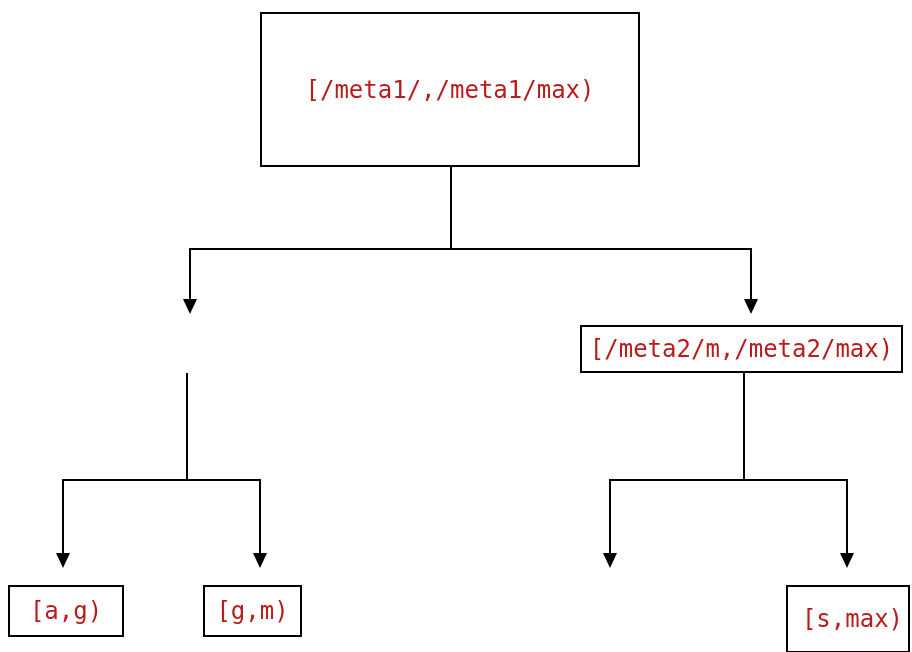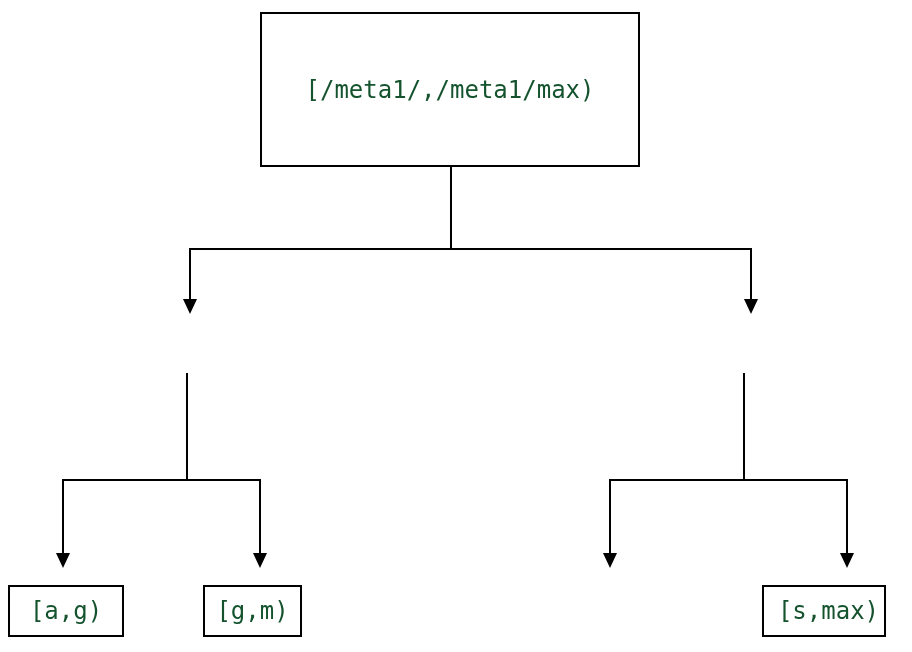--- a/index.html
+++ b/index.html
@@ -20,36 +20,36 @@
     left: 0;
     top: 0;
     width: 912px;
     height: 652px;
   }
   .node {
     position: absolute;
     box-sizing: border-box;
     border: 2px solid #000000;
     background: #ffffff;
-    color: #14532d;
+    color: #b91c1c;
     display: flex;
     align-items: center;
     justify-content: center;
     font-size: 24px;
     line-height: 1;
     white-space: nowrap;
     letter-spacing: 0;
   }
   .node-root  { left: 260px; top: 12px;  width: 380px; height: 155px; }
   .node-l     { left: 22px;  top: 325px; width: 325px; height: 48px; }
   .node-r     { left: 580px; top: 325px; width: 323px; height: 48px; }
   .node-ll    { left: 8px;   top: 585px; width: 116px; height: 52px; }
   .node-lr    { left: 203px; top: 585px; width: 99px;  height: 52px; }
   .node-rl    { left: 553px; top: 585px; width: 100px; height: 52px; }
-  .node-rr    { left: 762px; top: 585px; width: 124px; height: 52px; padding-left: 9px; }
+  .node-rr    { left: 786px; top: 585px; width: 124px; height: 68px; padding-left: 9px; }
   svg line { stroke: #000000; stroke-width: 2; }
   svg polygon { fill: #000000; stroke: none; }
 </style>
 </head>
 <body>
 
 <div class="canvas">
 
   <svg class="connectors" viewBox="0 0 912 652" xmlns="http://www.w3.org/2000/svg">
 
@@ -77,20 +77,21 @@
       <line x1="610" y1="479" x2="610" y2="555"></line>
       <line x1="847" y1="479" x2="847" y2="555"></line>
       <polygon points="603,553 617,553 610,568"></polygon>
       <polygon points="840,553 854,553 847,568"></polygon>
     </g>
   </svg>
 
   <div class="node node-root">[/meta1/,/meta1/max)</div>
 
 
+  <div class="node node-r">[/meta2/m,/meta2/max)</div>
 
   <div class="node node-ll">[a,g)</div>
 
   <div class="node node-lr">[g,m)</div>
 
 
   <div class="node node-rr">[s,max)</div>
 
 </div>
 

